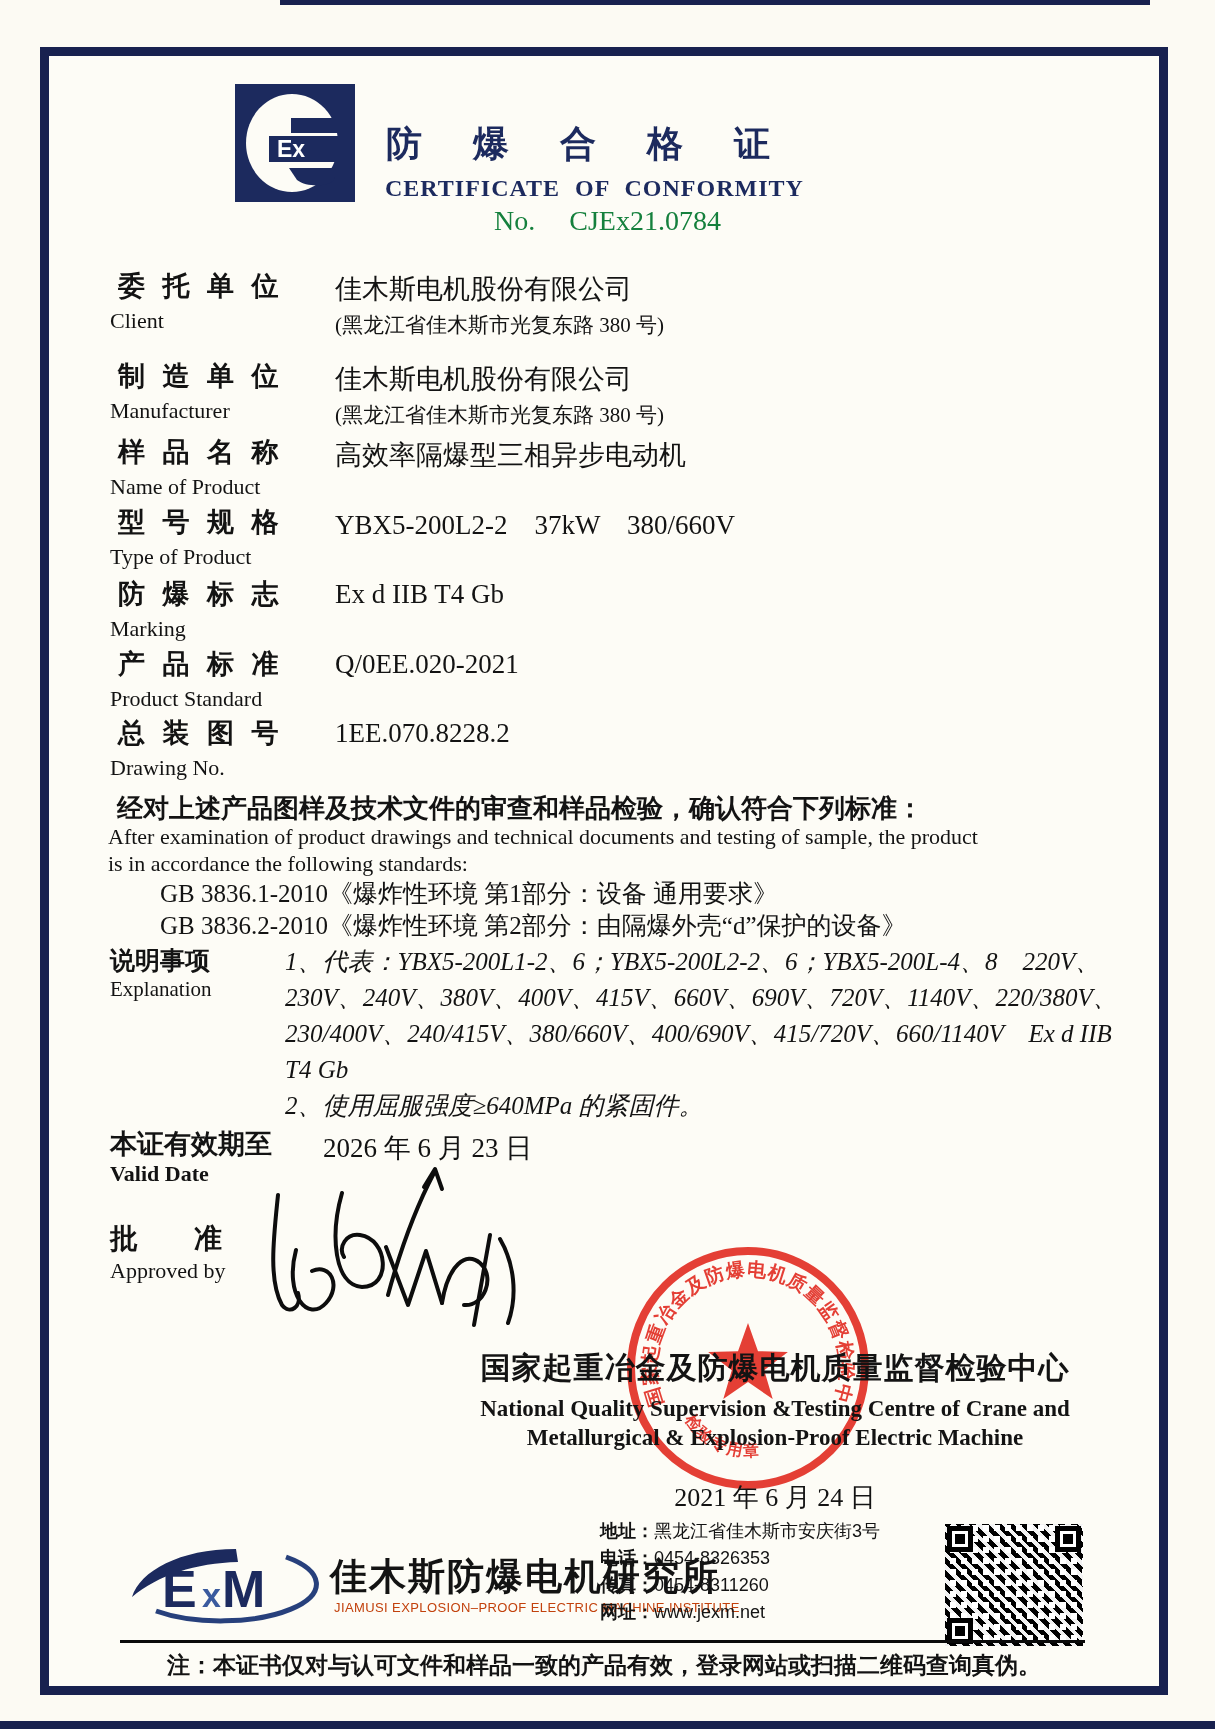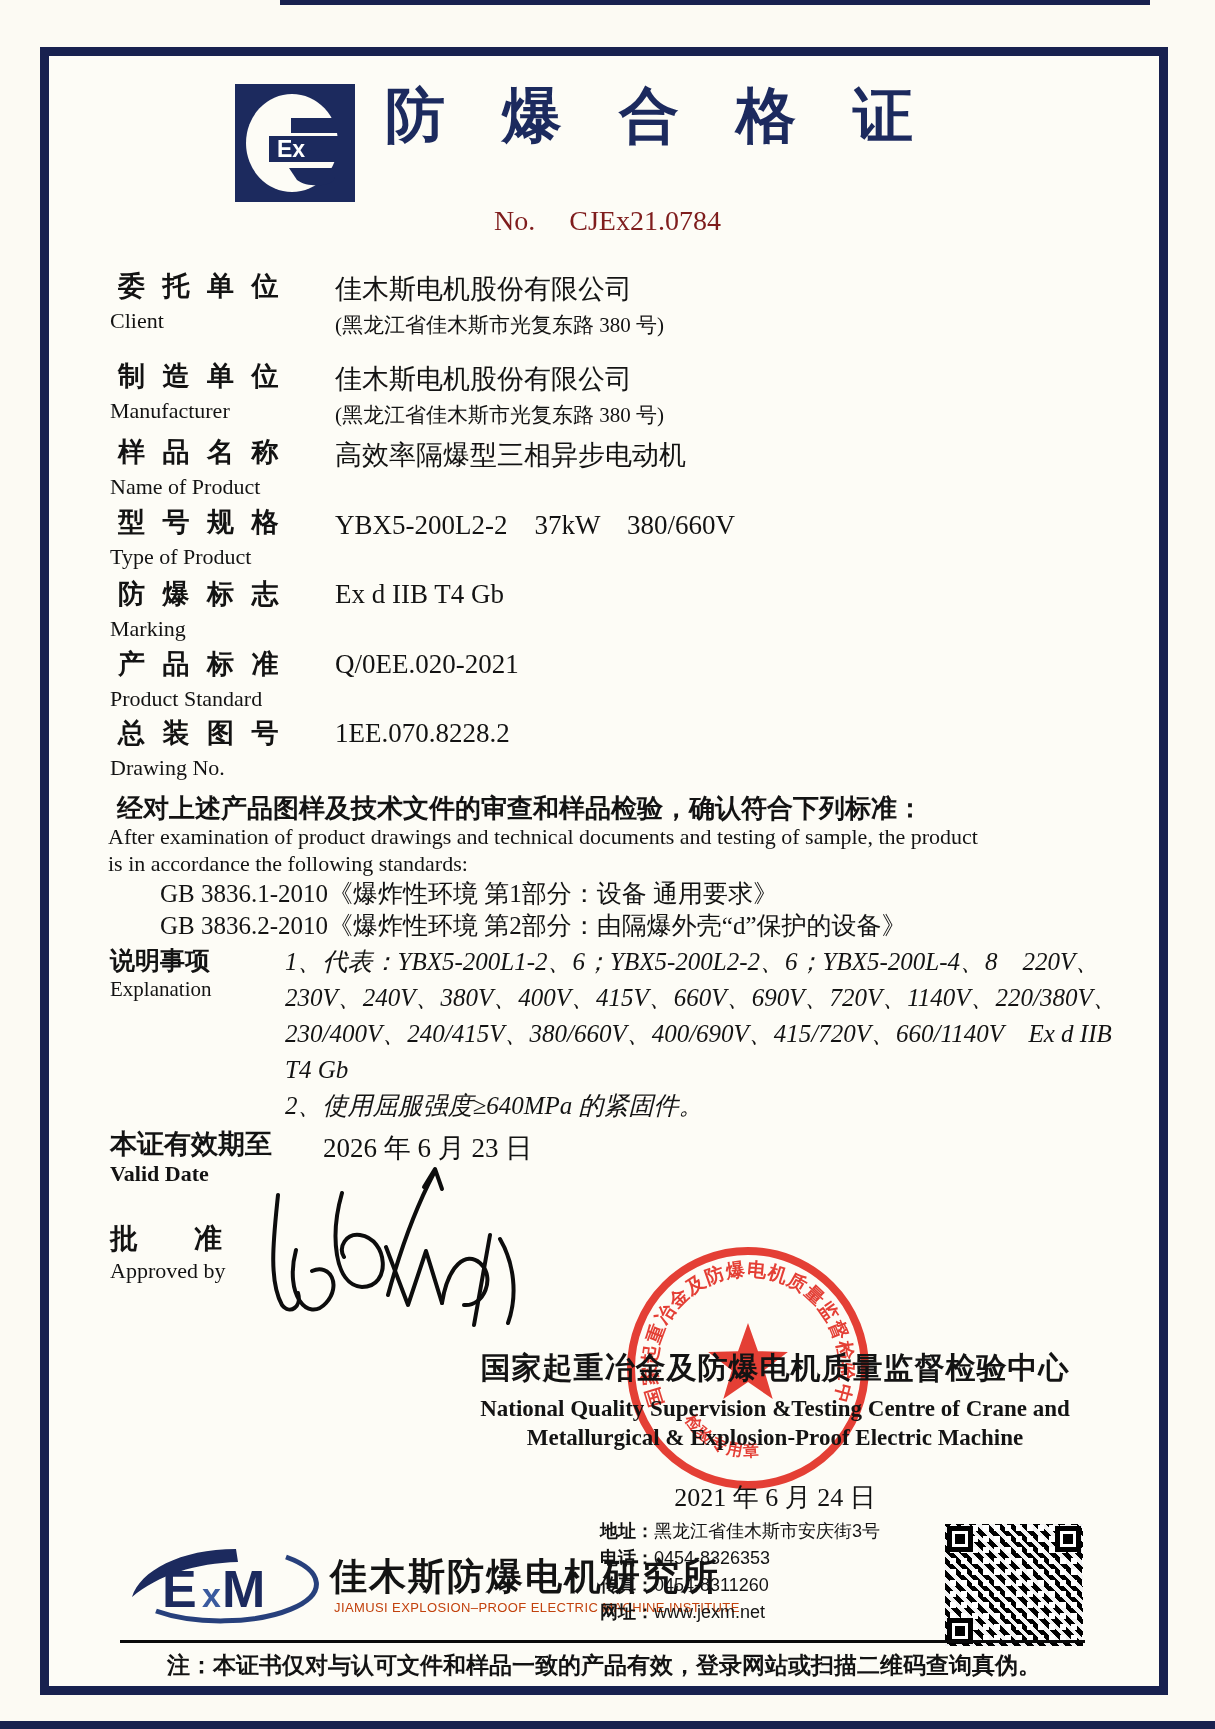--- a/index.html
+++ b/index.html
@@ -23,27 +23,27 @@
   .edge-bar{background:var(--border-navy);}
   .frame{
     position:absolute;left:40px;top:47px;width:1128px;height:1648px;
     border:9px solid var(--border-navy);
     background:#fdfcf6;
   }
   
   .ex-logo{left:235px;top:84px;width:120px;height:118px;}
   .title-block{left:385px;top:76px;width:400px;text-align:center;color:var(--navy);}
   .title-cn{
-    font-size:60px;font-weight:bold;letter-spacing:14px;word-spacing:14px;
-    font-family:"Liberation Serif","DejaVu Serif",serif;white-space:nowrap;
+    font-size:36px;font-weight:bold;letter-spacing:14px;word-spacing:14px;
+    font-family:"Liberation Serif","DejaVu Serif",serif;white-space:nowrap;margin-top:44px;
   }
   .title-en{
     margin-top:6px;font-size:24px;font-weight:bold;letter-spacing:1px;word-spacing:8px;white-space:nowrap;
   }
-  .cert-no-line{left:0;top:205px;width:1215px;text-align:center;font-size:28px;color:#7f1d1d;}
+  .cert-no-line{left:0;top:205px;width:1215px;text-align:center;font-size:28px;color:#15803d;}
   .cert-no-line .no-label{margin-right:34px;}
   
   .frow{position:absolute;left:110px;width:1000px;height:90px;}
   .f-label-cn{position:absolute;left:8px;top:0;font-size:27px;font-weight:bold;letter-spacing:5px;font-family:"Liberation Sans","DejaVu Sans",sans-serif;white-space:nowrap;}
   .f-label-en{position:absolute;left:0;top:40px;font-size:22px;white-space:nowrap;}
   .f-value{position:absolute;left:225px;top:3px;font-size:27px;white-space:nowrap;}
   .f-note{position:absolute;left:225px;top:43px;font-size:21px;white-space:nowrap;}
   
   .stmt-cn{left:117px;top:791px;font-size:26px;font-weight:bold;font-family:"Liberation Sans","DejaVu Sans",sans-serif;white-space:nowrap;text-align:center;}
   .stmt-en1{left:108px;top:824px;font-size:22px;white-space:nowrap;}
@@ -103,20 +103,21 @@
     <rect x="0" y="0" width="120" height="118" fill="#1c2a5e"></rect>
     <ellipse cx="57" cy="59" rx="46" ry="49" fill="#fdfcf6"></ellipse>
     <rect x="56" y="34" width="64" height="15" fill="#1c2a5e"></rect>
     <rect x="34" y="52" width="86" height="26" fill="#1c2a5e"></rect>
     <path d="M 54,84 L 100,84 L 100,93 C 100,102 74,105 62,96 Z" fill="#1c2a5e"></path>
     <text x="42" y="73" font-size="23" font-weight="bold" fill="#ffffff" font-family="Liberation Sans, DejaVu Sans, sans-serif">Ex</text>
   </svg>
 
   <div class="abs title-block">
     <div class="title-cn">防 爆 合 格 证</div>
+    <div class="title-en">CERTIFICATE OF CONFORMITY</div>
   </div>
 
   <div class="abs cert-no-line">
     <span class="no-label">No.</span><span>CJEx21.0784</span>
   </div>
 
   <div class="frow" style="top:268px;">
     <div class="f-label-cn">委 托 单 位</div>
     <div class="f-label-en">Client</div>
     <div class="f-value">佳木斯电机股份有限公司</div>

